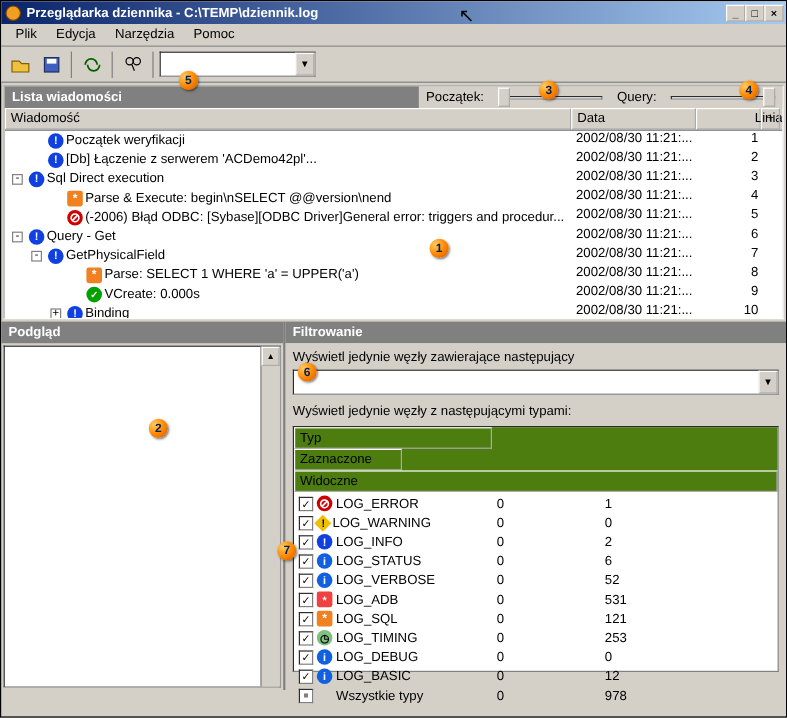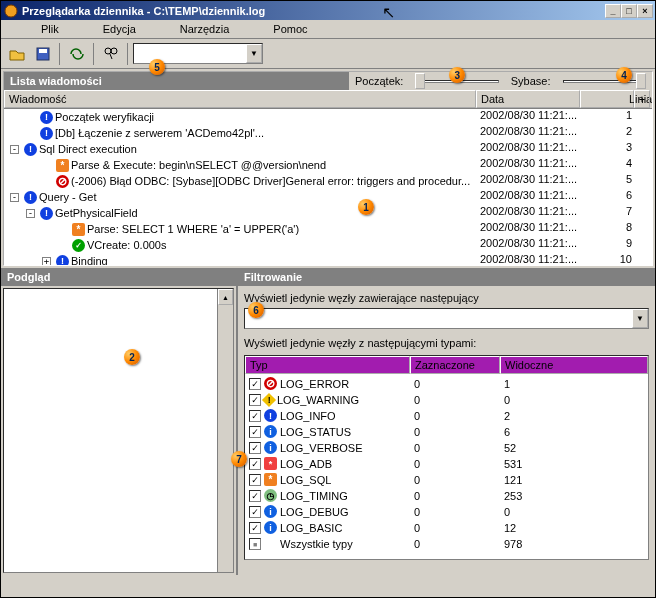--- a/index.html
+++ b/index.html
@@ -34,21 +34,21 @@
     color: #000;
   }
   .menubar {
     background: #d4d0c8;
     height: 19px;
     display: flex;
     align-items: center;
     padding: 0 4px;
     border-bottom: 1px solid #808080;
   }
-  .menubar .menu-item { padding: 2px 8px; margin-left: 28px; }
+  .menubar .menu-item { padding: 2px 8px; }
   .toolbar {
     background: #d4d0c8;
     height: 30px;
     display: flex;
     align-items: center;
     padding: 2px 4px;
     border-bottom: 1px solid #808080;
     gap: 3px;
   }
   .toolbar .tbtn {
@@ -204,21 +204,22 @@
   }
   .filter-combo .dd { position:absolute; right:0; top:0; width:16px;height:19px;background:#d4d0c8;border:1px outset #fff;display:flex;align-items:center;justify-content:center;font-size:8px;}
   .type-table {
     border: 1px inset #808080;
     background: #fff;
     margin-top: 6px;
     height: 205px;
   }
   .type-header {
     display: flex;
-    background: #a21caf;
+    background: #4d7c0f;
+    flex-direction: column;
   }
   .type-header .th {
     border: 1px outset #fff;
     padding: 2px 4px;
     height: 18px;
     display:flex;align-items:center;
   }
   .type-row {
     display: flex;
     height: 16px;
@@ -298,21 +299,21 @@
 
 <div class="list-panel">
   <div class="range-row" style="position:relative;">
     <div class="section-header" style="flex:0 0 345px;">Lista wiadomości</div>
     <span class="range-label">Początek:</span>
     <div class="slider" style="position:relative;">
       <div class="track"></div>
         <div class="thumb" style="left:6px;"></div>
       <span class="marker" style="left:40px;top:-6px;">3</span>
     </div>
-    <span class="range-label">Sybase:</span>
+    <span class="range-label">Query:</span>
     <div class="slider" style="position:relative;">
       <div class="track"></div>
         <div class="thumb" style="right:6px;"></div>
       <span class="marker" style="right:20px;top:-6px;">4</span>
     </div>
   </div>
   <div class="msg-table">
     <div class="tbl-header">
       <div class="col" style="width:472px;">Wiadomość</div>
       <div class="col" style="width:104px;">Data</div>

